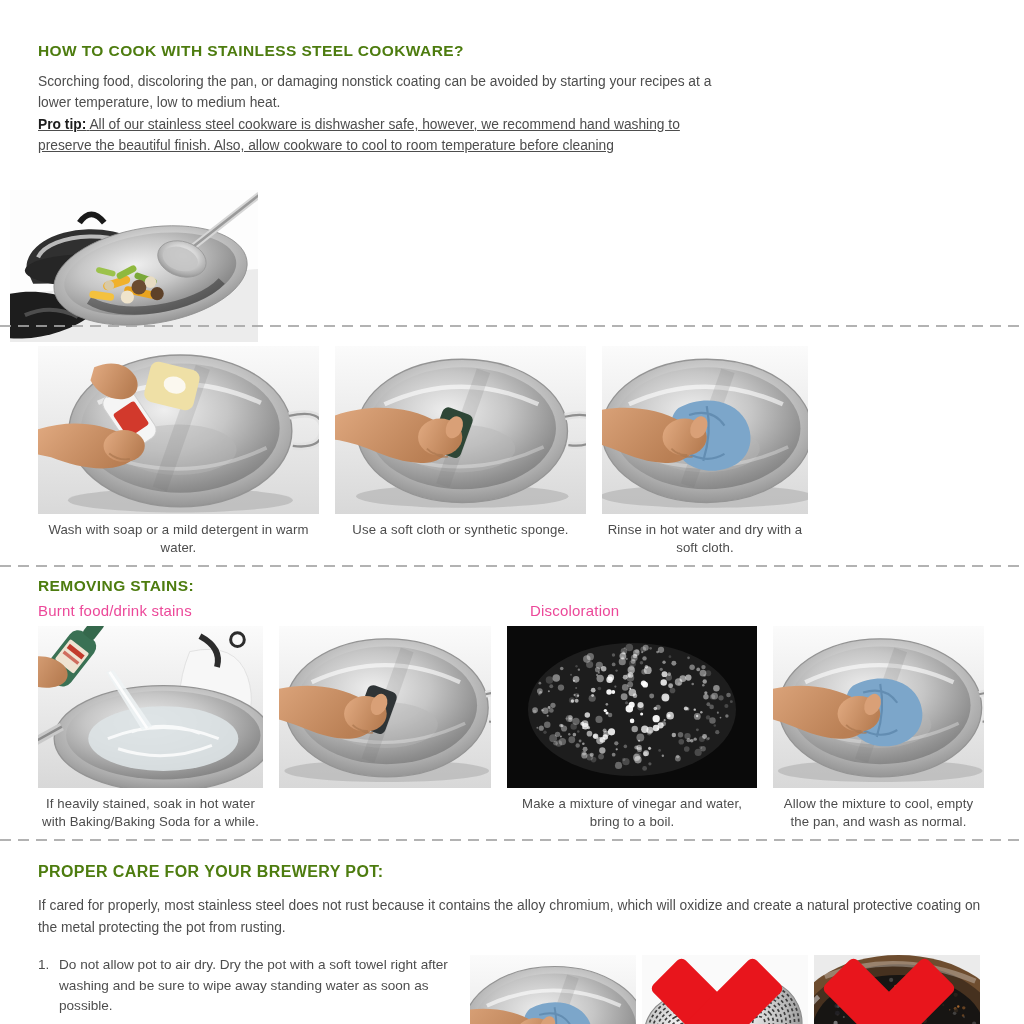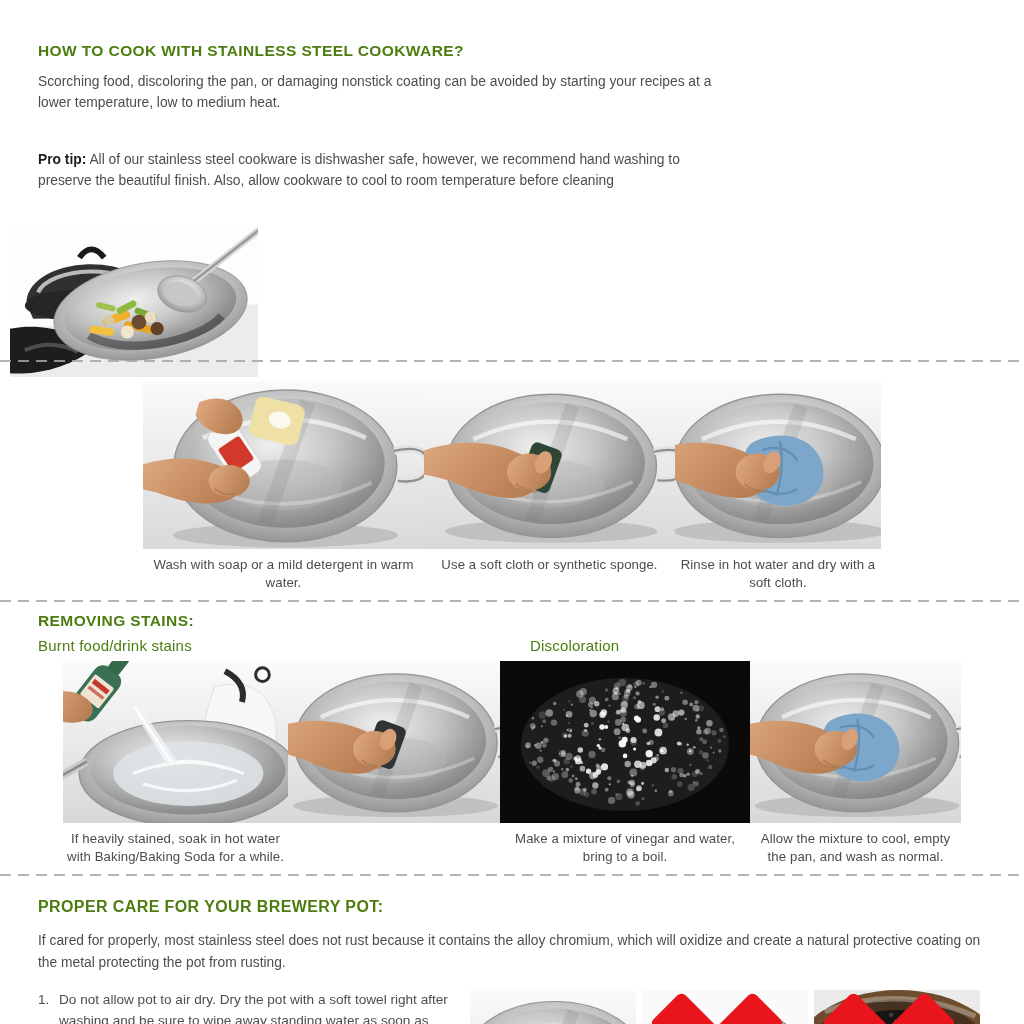--- a/index.html
+++ b/index.html
@@ -19,48 +19,48 @@
 
   .divider {
     height:2px; width:100%;
     background:repeating-linear-gradient(90deg,#a5a5a5 0 11px, transparent 11px 18px);
     opacity:.85;
   }
 
   
   .sec1 { position:relative; padding-top:42px; padding-bottom:16px; min-height:194px; }
   .sec1 .p1 { margin-top:11px; width:692px; }
-  .sec1 .p2 { margin-top:35px; width:692px; }
+  .sec1 .p2 { margin-top:0; width:692px;text-decoration:underline; }
   .sec1 .p2 b { color:#1d1d1d; }
   .wok-photo {
     position:absolute; top:33px; right:28px;
     width:248px; height:152px; overflow:hidden; background:#f4f4f4;
   }
 
   
   .photo { position:relative; overflow:hidden; background:#ededed; }
   .photo svg { display:block; width:100%; height:100%; }
   .art { position:absolute; inset:0; }
-  .row { display:flex; justify-content:center; }
+  .row { display:flex; justify-content:flex-start;gap:16px; }
   .step { display:flex; flex-direction:column; align-items:center; }
   .caption {
     margin-top:7px; font-size:13.2px; line-height:1.38; text-align:center;
     color:#4c4c4c; letter-spacing:.1px;
   }
 
   
   .sec2 { padding-top:10px; padding-bottom:8px; }
   .sec2 .row { margin-top:9px; }
   .w1 { width:281px; } .w2 { width:251px; } .w3 { width:206px; }
   .h170 { height:168px; width:100%; }
 
   
   .sec3 { padding-top:10px; padding-bottom:8px; }
   .subheads { position:relative; height:20px; margin-top:7px; }
-  .subhead { position:absolute; top:0; font-size:15px; color:#4d7c0f; letter-spacing:.2px; }
+  .subhead { position:absolute; top:0; font-size:15px; color:#ec4899; letter-spacing:.2px; }
   .subhead.sh2 { left:492px; }
   .sec3 .row { margin-top:4px; }
   .c1 { width:225px; } .c2 { width:212px; } .c3 { width:250px; } .c4 { width:211px; }
   .h162 { height:162px; width:100%; }
 
   
   .sec4 { padding-top:22px; }
   .sec4 .sec-title { font-size:16px; }
   .sec4 .intro { margin-top:14px; width:952px; }
   .care-row { display:flex; margin-top:17px; }

